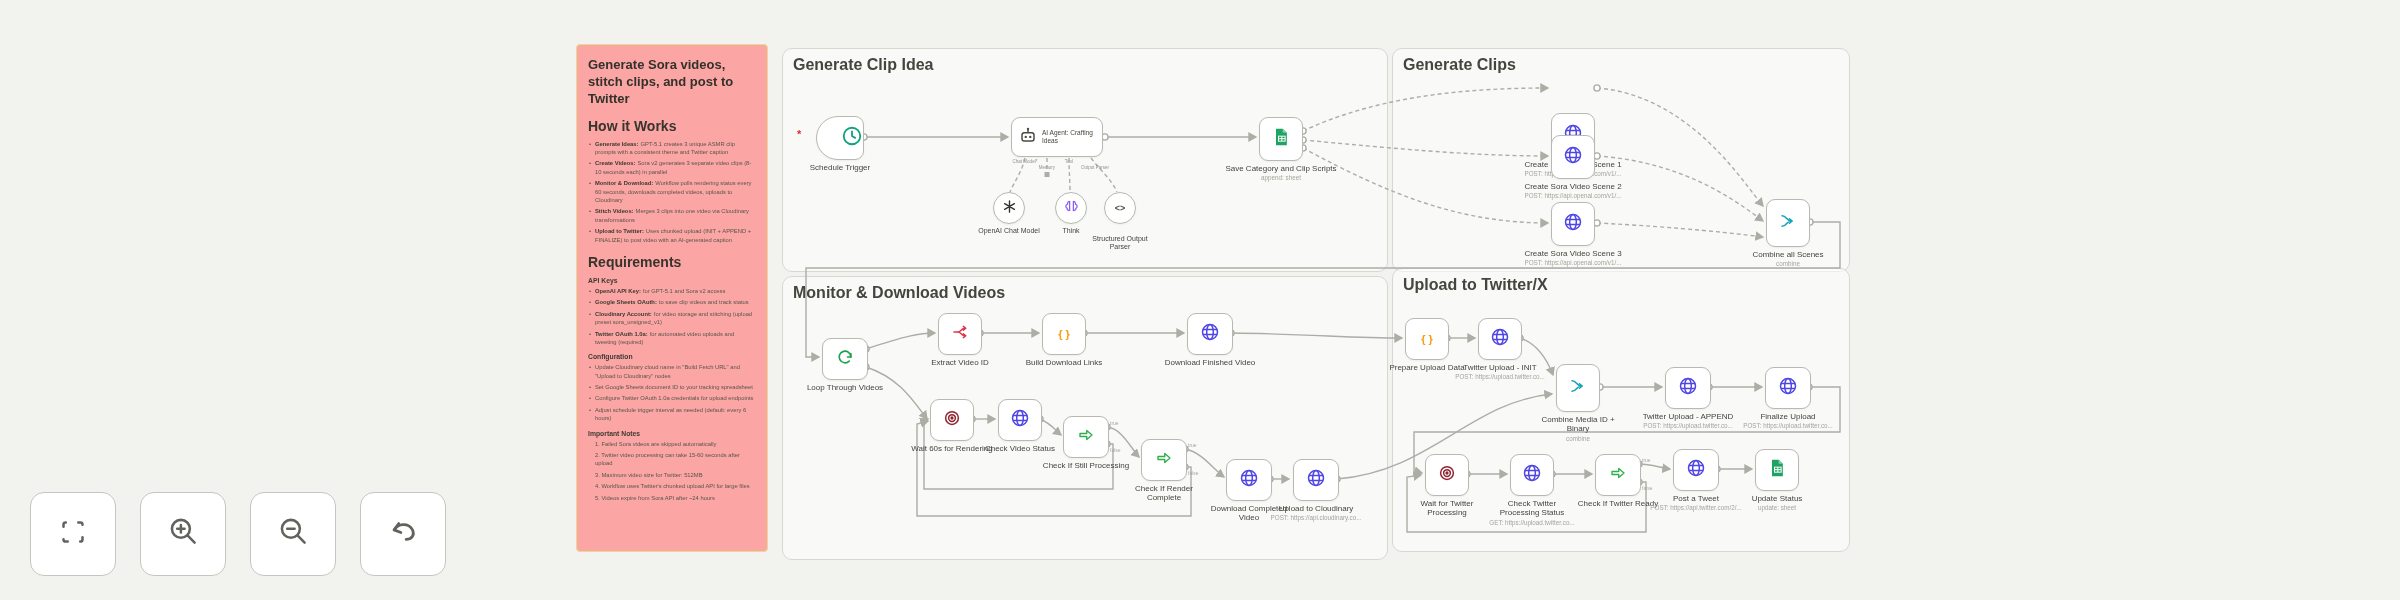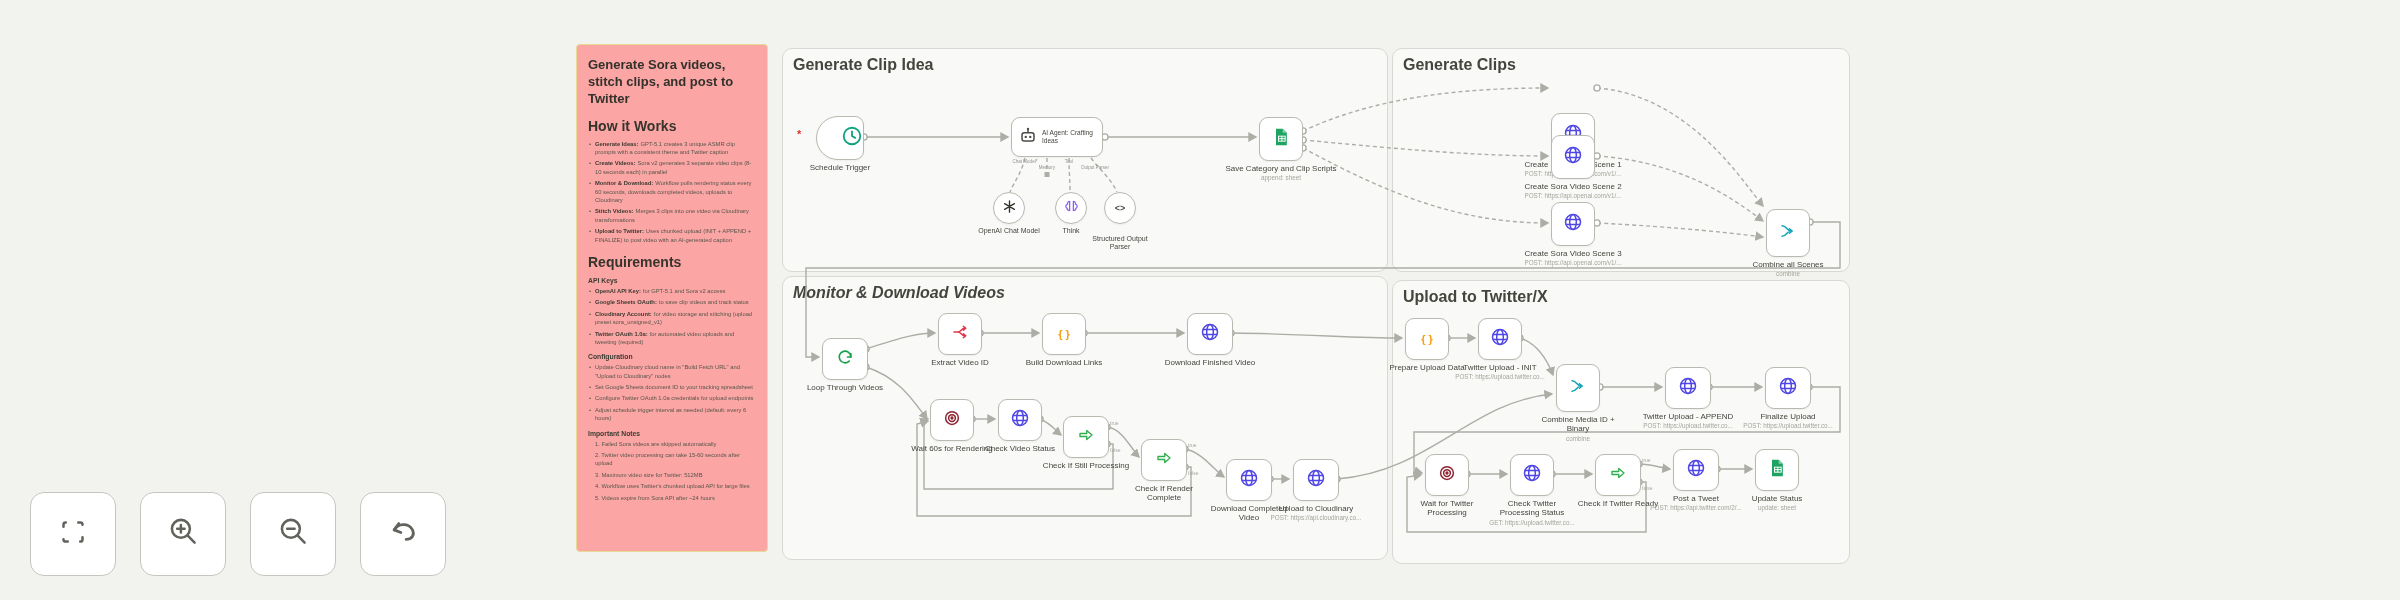--- a/index.html
+++ b/index.html
@@ -41,24 +41,24 @@
 </style>
 </head>
 <body>
 
 <div class="section" style="left:782px;top:48px;width:604px;height:222px;">
   <div class="section-title">Generate Clip Idea</div>
 </div>
 <div class="section" style="left:1392px;top:48px;width:456px;height:222px;">
   <div class="section-title">Generate Clips</div>
 </div>
-<div class="section" style="left:782px;top:276px;width:604px;height:282px;font-style:italic;">
+<div class="section" style="left:782px;top:276px;width:604px;height:282px;">
   <div class="section-title">Monitor &amp; Download Videos</div>
 </div>
-<div class="section" style="left:1392px;top:280px;width:456px;height:282px;text-align:center;">
+<div class="section" style="left:1392px;top:268px;width:456px;height:282px;text-align:center;">
   <div class="section-title">Upload to Twitter/X</div>
 </div>
 
 <div class="sticky">
   <h1>Generate Sora videos, stitch clips, and post to Twitter</h1>
   <h2>How it Works</h2>
   <ul>
     <li class="dot"><span class="b">Generate Ideas:</span><span>GPT-5.1 creates 3 unique ASMR clip prompts with a consistent theme and Twitter caption</span></li>
     <li class="dot"><span class="b">Create Videos:</span><span>Sora v2 generates 3 separate video clips (8-10 seconds each) in parallel</span></li>
     <li class="dot"><span class="b">Monitor &amp; Download:</span><span>Workflow polls rendering status every 60 seconds, downloads completed videos, uploads to Cloudinary</span></li>
@@ -214,21 +214,21 @@
   <span class="nlabel"><span>Create Sora Video Scene 2</span><span class="nsub">POST: https://api.openai.com/v1/...</span></span>
 </div>
 <div class="node sq" style="left:1551px;top:202px;">
   <span><svg width="20" height="20" viewBox="0 0 24 24" fill="none" stroke="#4f46e5" stroke-width="1.8">
         <circle cx="12" cy="12" r="9"></circle>
         <ellipse cx="12" cy="12" rx="4" ry="9"></ellipse>
         <path d="M3.5 9h17M3.5 15h17"></path>
       </svg></span>
   <span class="nlabel"><span>Create Sora Video Scene 3</span><span class="nsub">POST: https://api.openai.com/v1/...</span></span>
 </div>
-<div class="node tall" style="left:1766px;top:209px;">
+<div class="node tall" style="left:1766px;top:199px;">
   <span><svg width="18" height="18" viewBox="0 0 24 24" fill="none" stroke="#11a3b8" stroke-width="2" stroke-linecap="round" stroke-linejoin="round">
         <path d="M4 5c7 0 5 7 13 7M4 19c7 0 5-7 13-7"></path>
         <path d="M14 9l3.5 3-3.5 3"></path>
       </svg></span>
   <span class="nlabel"><span>Combine all Scenes</span><span class="nsub">combine</span></span>
 </div>
 
 <div class="node sq" style="left:822px;top:338px;width:44px;height:40px;">
   <span><svg width="20" height="20" viewBox="0 0 24 24" fill="none" stroke="#16a34a" stroke-width="2" stroke-linecap="round">
         <path d="M19 12a7 7 0 1 0-2 4.9"></path>

